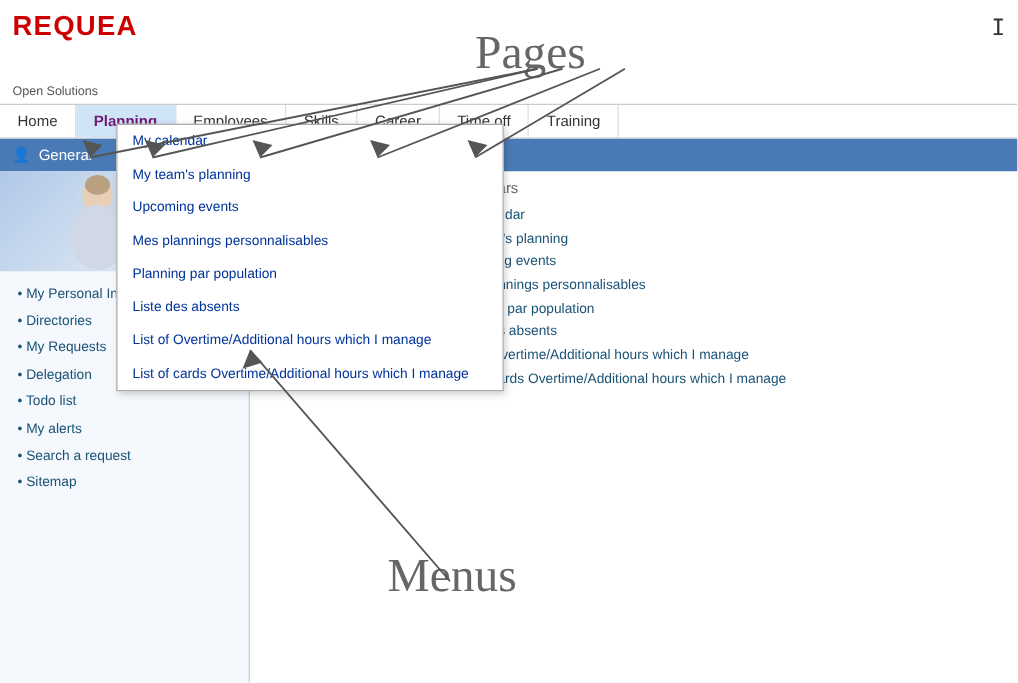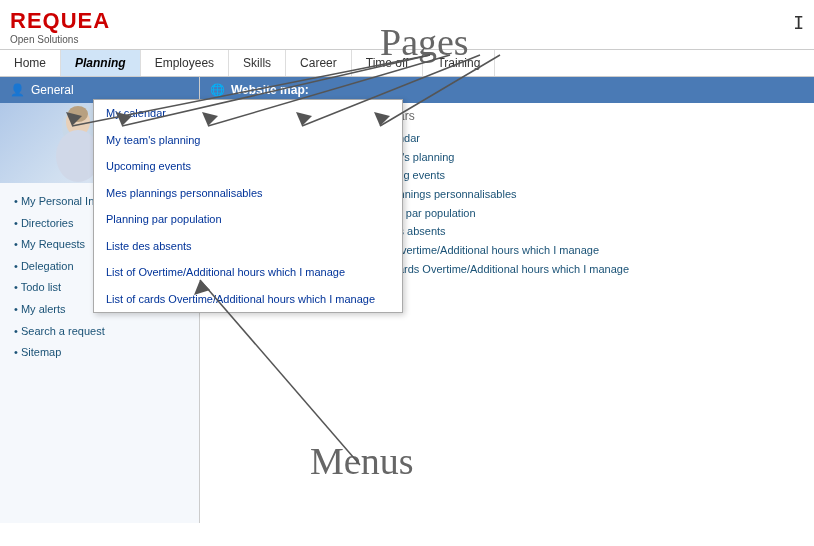--- a/index.html
+++ b/index.html
@@ -9,21 +9,21 @@
     .annotation-label {
       position: absolute;
       font-size: 36px;
       color: #555;
       font-family: Georgia, serif;
       pointer-events: none;
     }
 
     
     #header { background: #fff; padding: 8px 10px 0 10px; }
-    #logo { display: flex; flex-direction: column; margin-bottom: 4px; }
+    #logo { display: flex; flex-direction: column; margin-bottom: 4px; gap: 34px; }
     .logo-requea { font-size: 22px; font-weight: bold; color: #c00; letter-spacing: 1px; }
     .logo-sub { font-size: 10px; color: #555; }
 
     
     #navbar {
       display: flex;
       background: #fff;
       border-top: 1px solid #ccc;
       border-bottom: 1px solid #ccc;
     }
@@ -33,23 +33,22 @@
       cursor: pointer;
       color: #333;
       white-space: nowrap;
       border-right: 1px solid #ddd;
     }
     .nav-item:hover, .nav-item.active {
       background: #e8f0fb;
     }
     .nav-item.active {
       background: #d0e4f7;
-      color: #000000;
+      color: #701a75;
       font-weight: bold;
-      font-style: italic;
     }
 
     
     #main {
       display: flex;
       height: calc(100% - 100px);
     }
 
     
     #sidebar {

